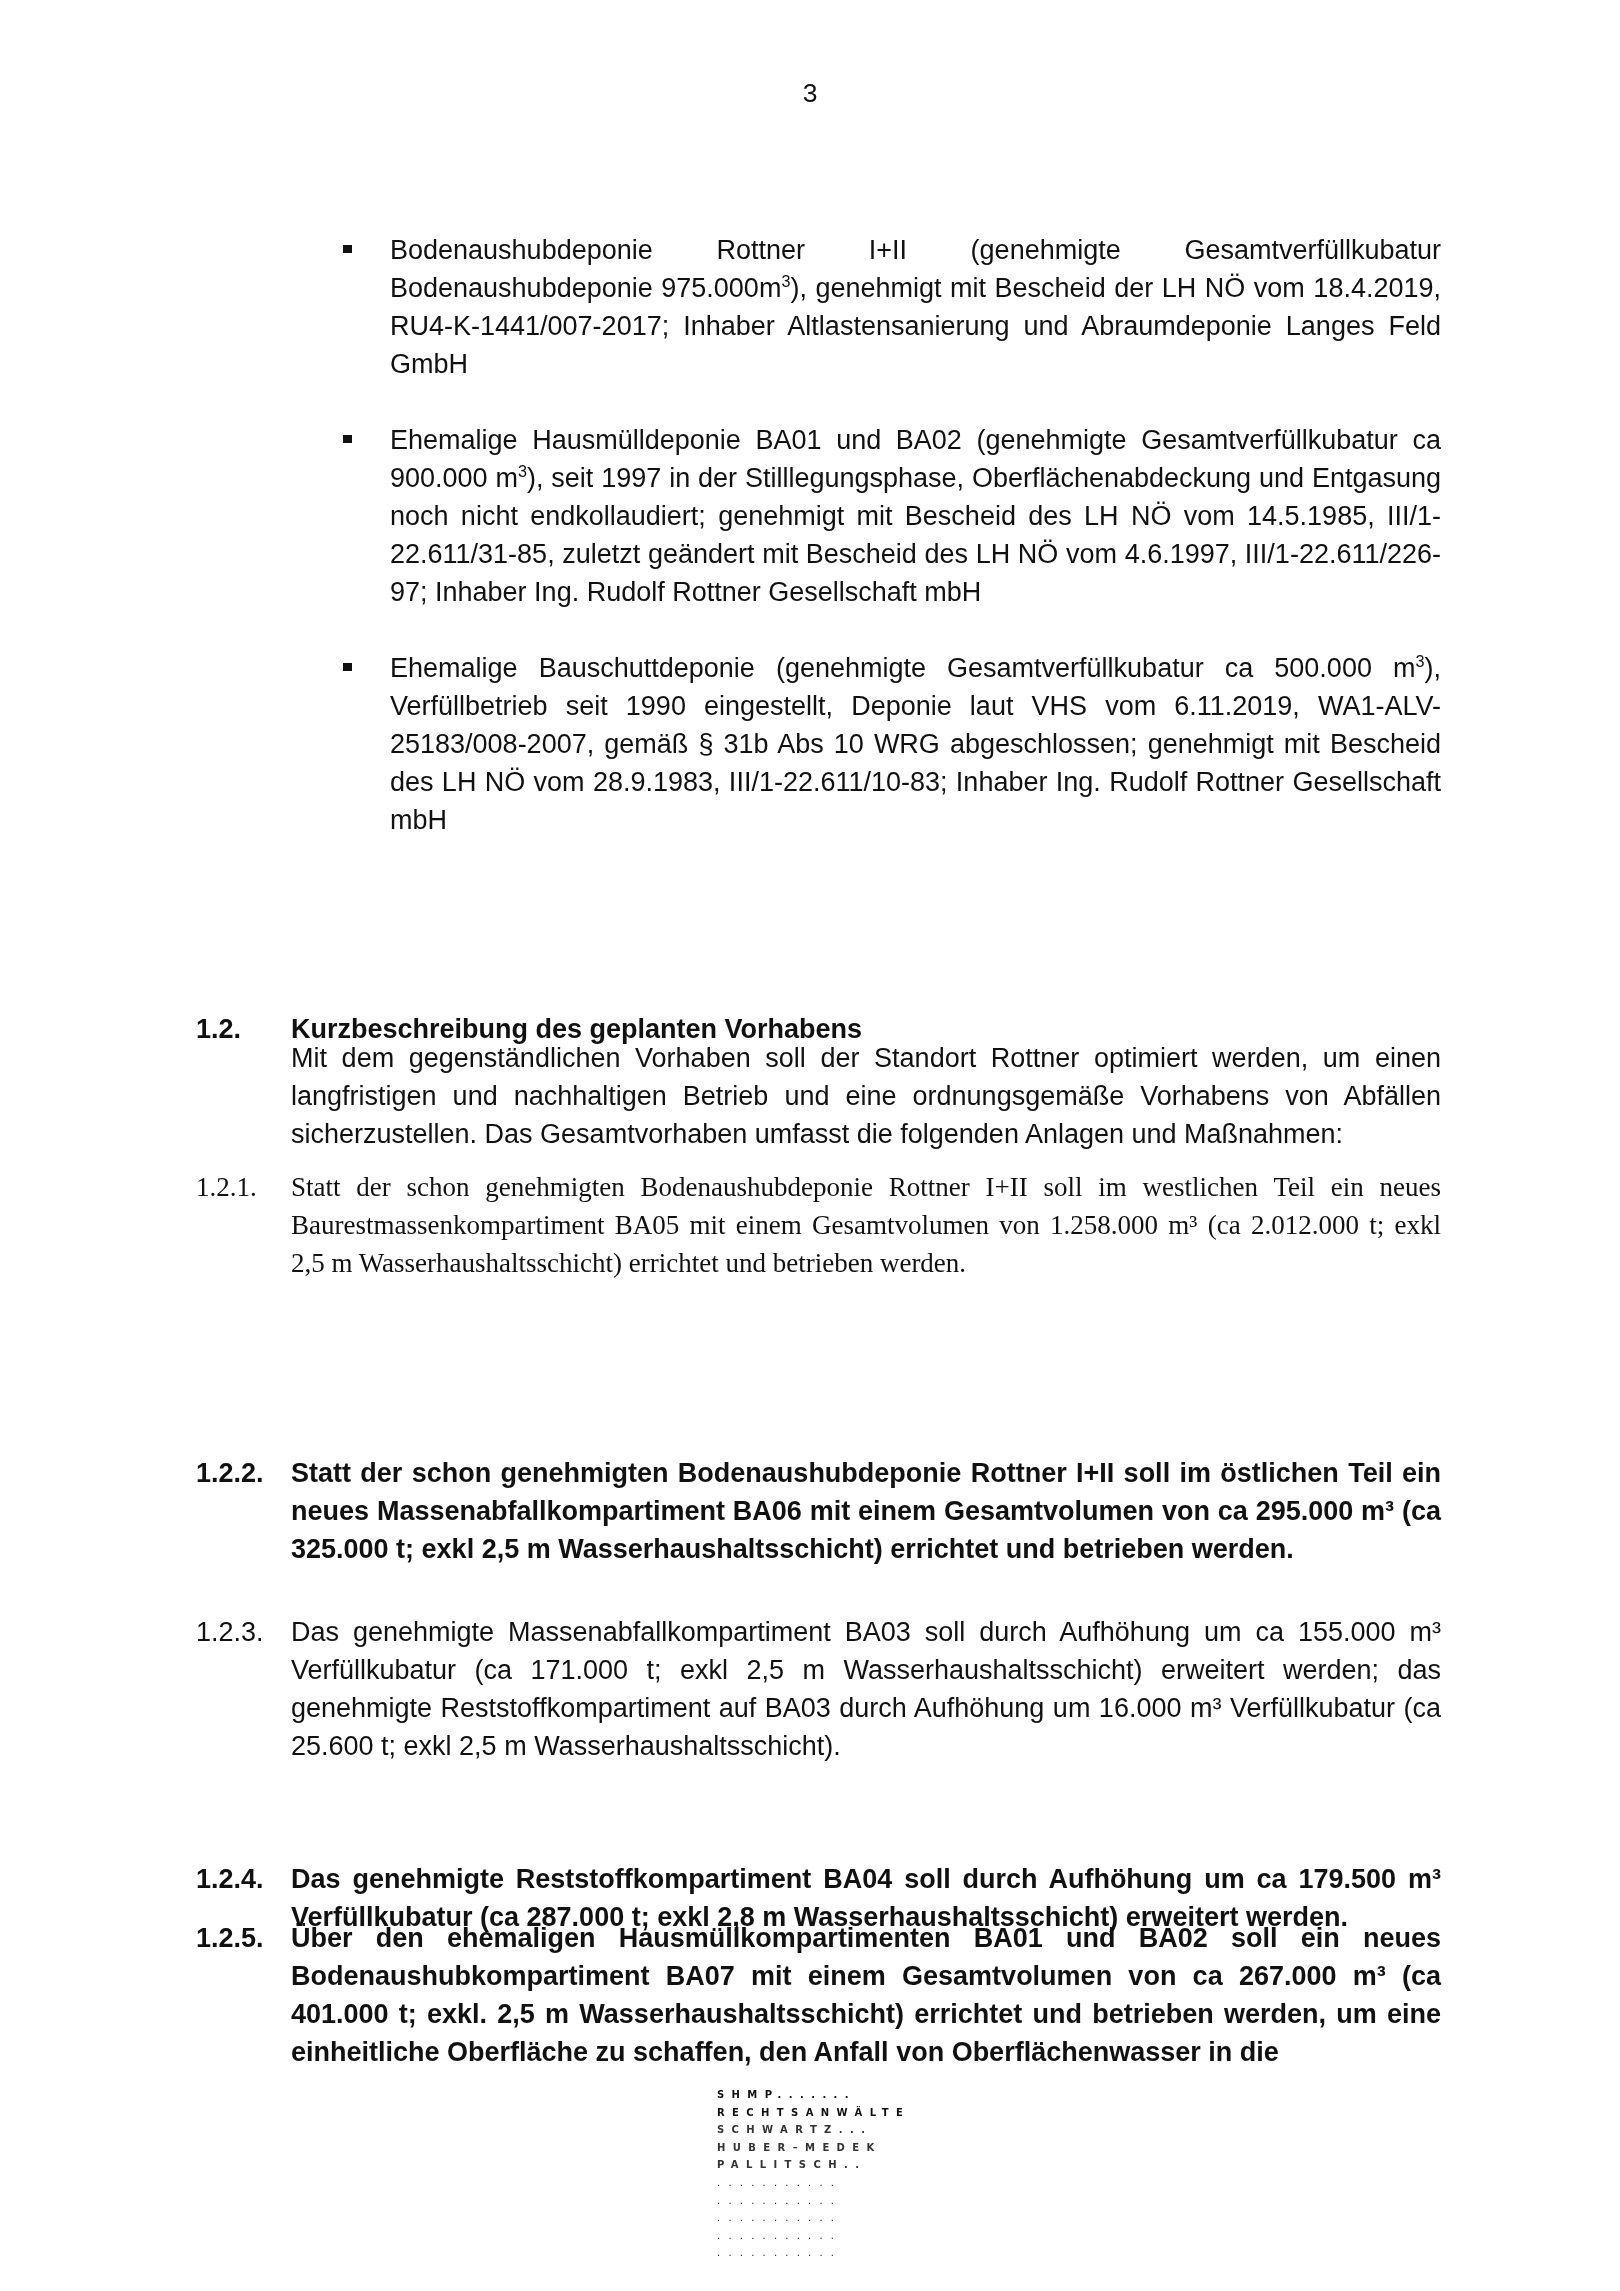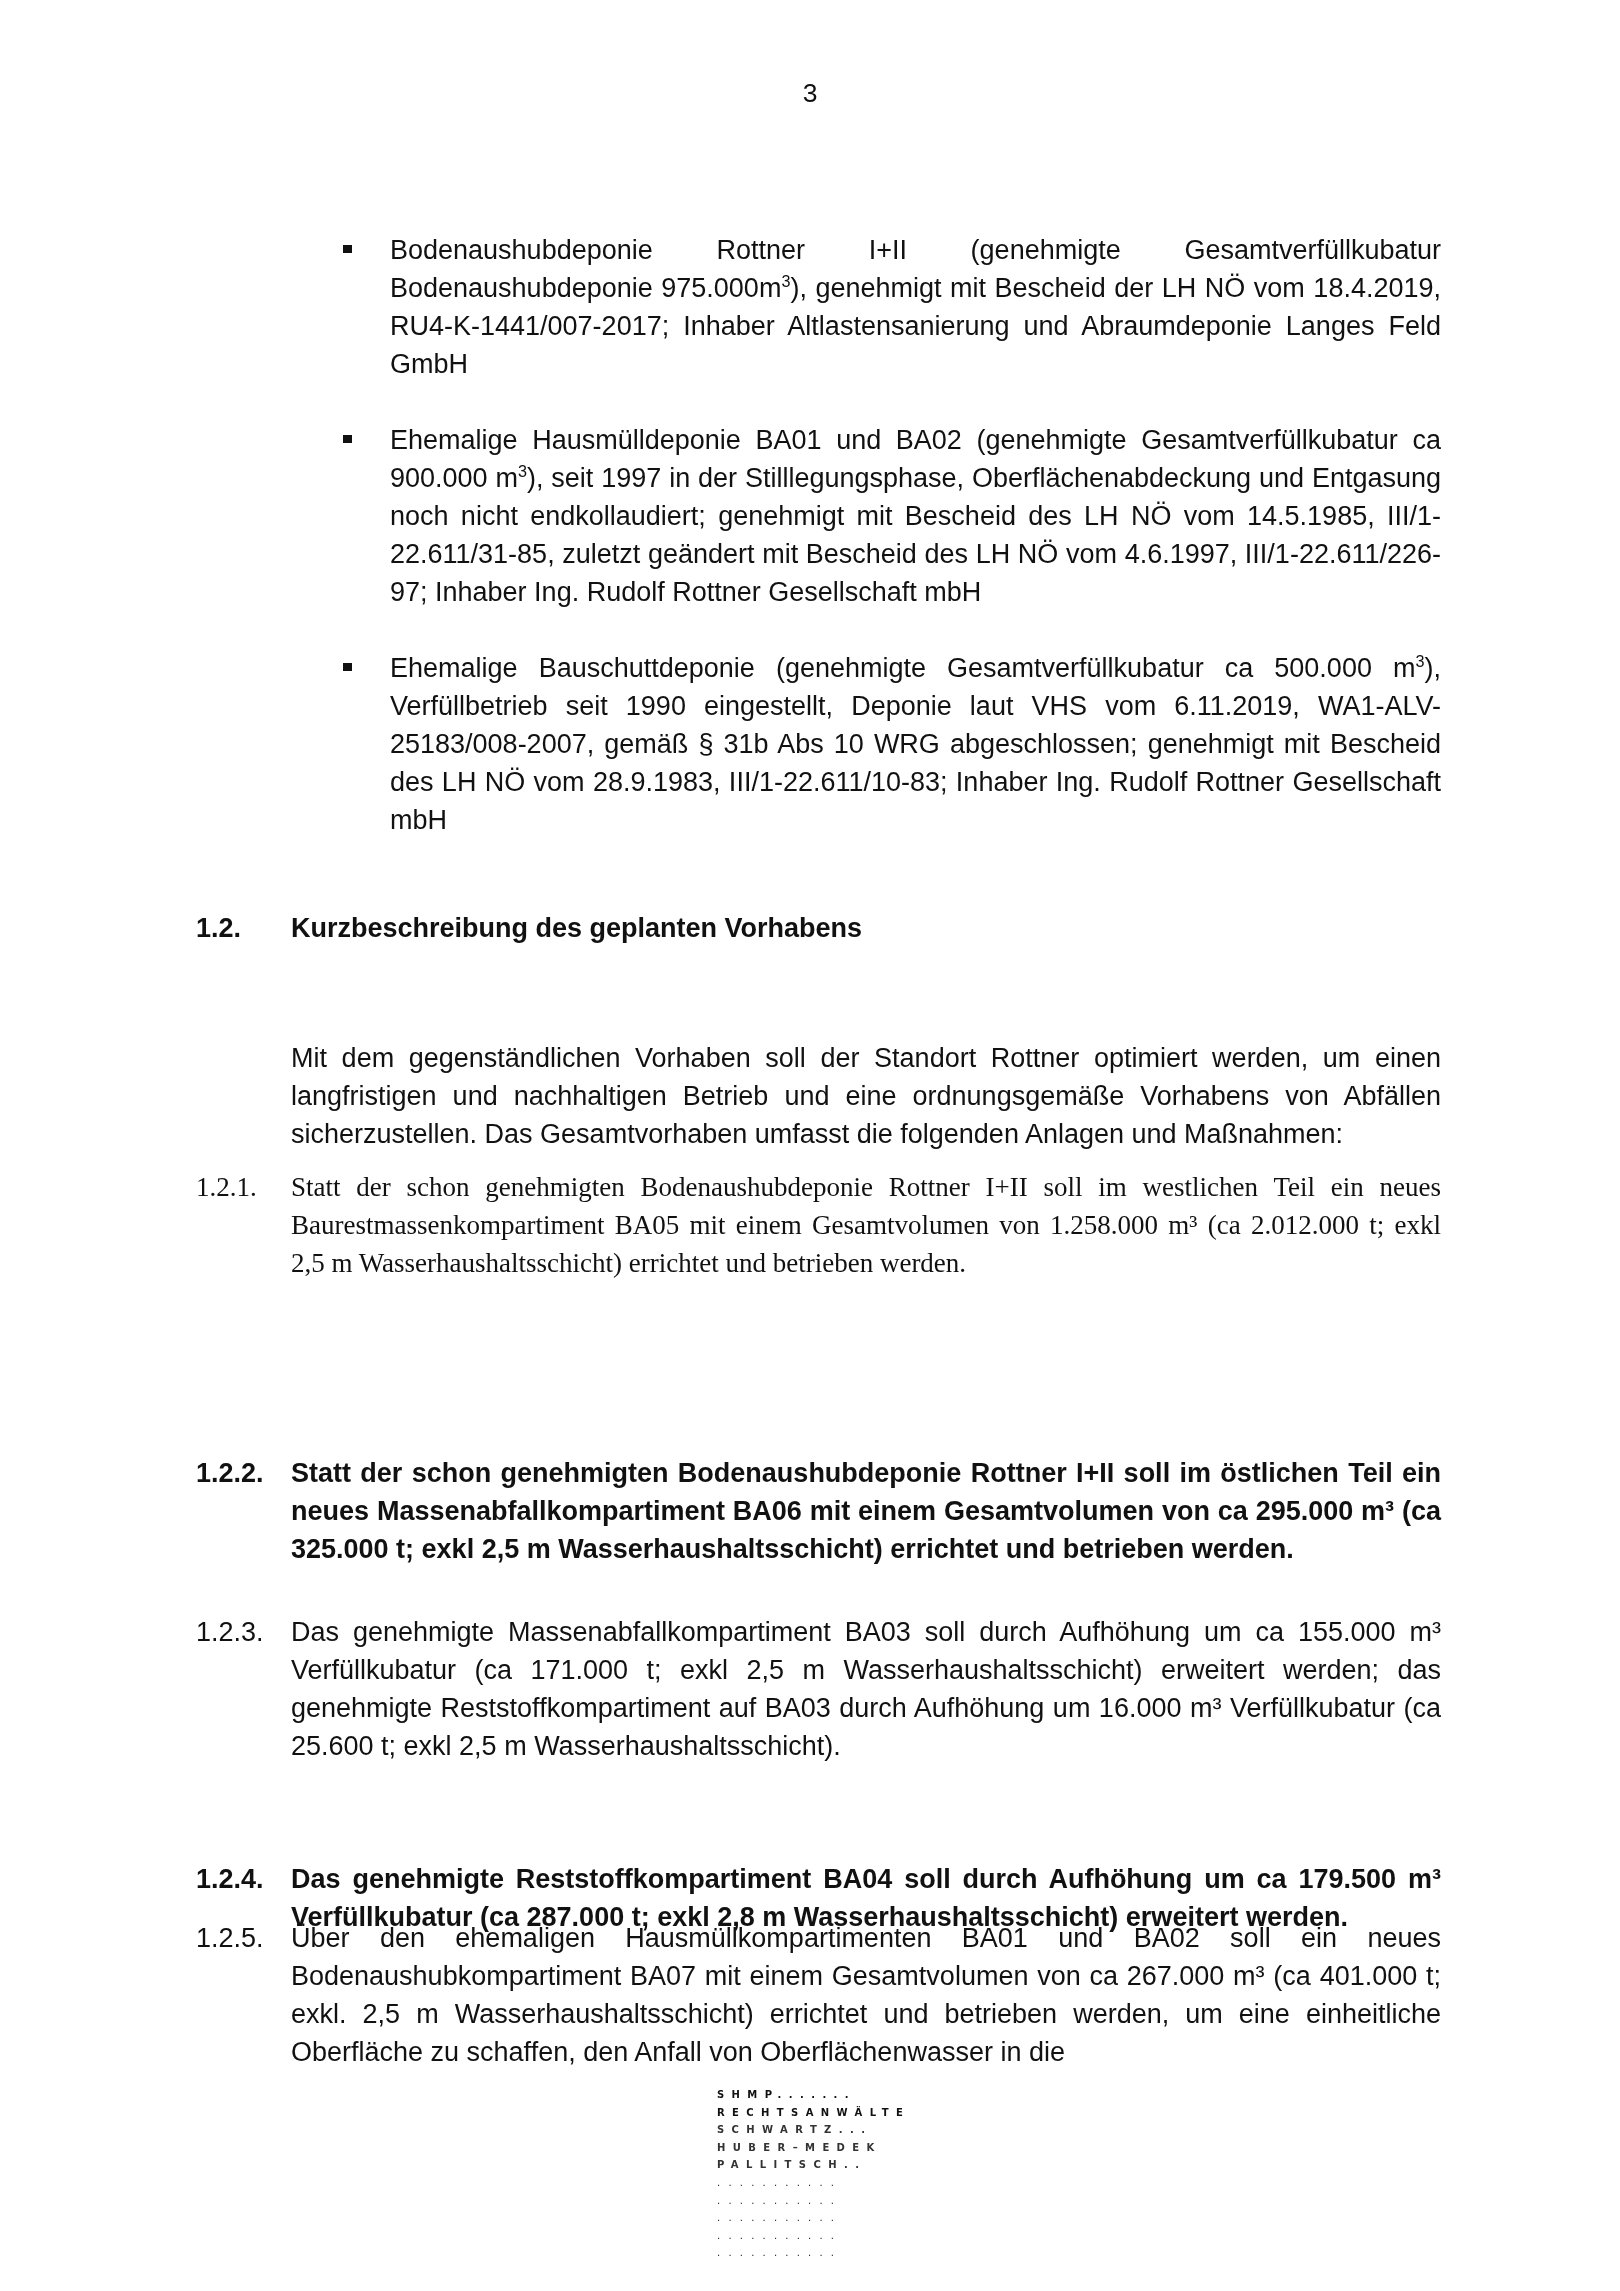--- a/index.html
+++ b/index.html
@@ -55,21 +55,21 @@
   <div class="bullet-item text">
     <span class="bullet-marker"></span>
     <span><span>Ehemalige Hausmülldeponie BA01 und BA02 (genehmigte Gesamtverfüllkubatur ca 900.000 m</span><sup>3</sup><span>), seit 1997 in der Stilllegungsphase, Oberflächenabdeckung und Entgasung noch nicht endkollaudiert; genehmigt mit Bescheid des LH NÖ vom 14.5.1985, III/1-22.611/31-85, zuletzt geändert mit Bescheid des LH NÖ vom 4.6.1997, III/1-22.611/226-97; Inhaber Ing. Rudolf Rottner Gesellschaft mbH</span></span>
   </div>
   <div class="bullet-item text">
     <span class="bullet-marker"></span>
     <span><span>Ehemalige Bauschuttdeponie (genehmigte Gesamtverfüllkubatur ca 500.000 m</span><sup>3</sup><span>), Verfüllbetrieb seit 1990 eingestellt, Deponie laut VHS vom 6.11.2019, WA1-ALV-25183/008-2007, gemäß § 31b Abs 10 WRG abgeschlossen; genehmigt mit Bescheid des LH NÖ vom 28.9.1983, III/1-22.611/10-83; Inhaber Ing. Rudolf Rottner Gesellschaft mbH</span></span>
   </div>
 </div>
 
-<div class="section" style="top: 909px;">
+<div class="section" style="top: 1010px;">
   <div class="section-heading">
     <span class="num">1.2.</span><span>Kurzbeschreibung des geplanten Vorhabens</span>
   </div>
 </div>
 
 <div class="intro text" style="top: 1039px;">Mit dem gegenständlichen Vorhaben soll der Standort Rottner optimiert werden, um einen langfristigen und nachhaltigen Betrieb und eine ordnungsgemäße Vorhabens von Abfällen sicherzustellen. Das Gesamtvorhaben umfasst die folgenden Anlagen und Maßnahmen:</div>
 
 <div class="numbered-item" style="top: 1168px; font-family: Liberation Serif, serif;">
   <span class="num">1.2.1.</span>
   <div class="body text">Statt der schon genehmigten Bodenaushubdeponie Rottner I+II soll im westlichen Teil ein neues Baurestmassenkompartiment BA05 mit einem Gesamtvolumen von 1.258.000 m³ (ca 2.012.000 t; exkl 2,5 m Wasserhaushaltsschicht) errichtet und betrieben werden.</div>
@@ -83,21 +83,21 @@
 <div class="numbered-item" style="top: 1613px;">
   <span class="num">1.2.3.</span>
   <div class="body text">Das genehmigte Massenabfallkompartiment BA03 soll durch Aufhöhung um ca 155.000 m³ Verfüllkubatur (ca 171.000 t; exkl 2,5 m Wasserhaushaltsschicht) erweitert werden; das genehmigte Reststoffkompartiment auf BA03 durch Aufhöhung um 16.000 m³ Verfüllkubatur (ca 25.600 t; exkl 2,5 m Wasserhaushaltsschicht).</div>
 </div>
 
 <div class="numbered-item" style="top: 1860px; font-weight: bold;">
   <span class="num">1.2.4.</span>
   <div class="body text">Das genehmigte Reststoffkompartiment BA04 soll durch Aufhöhung um ca 179.500 m³ Verfüllkubatur (ca 287.000 t; exkl 2,8 m Wasserhaushaltsschicht) erweitert werden.</div>
 </div>
 
-<div class="numbered-item" style="top: 1919px;">
+<div class="numbered-item" style="top: 1919px; font-weight: bold;">
   <span class="num">1.2.5.</span>
   <div class="body text">Über den ehemaligen Hausmüllkompartimenten BA01 und BA02 soll ein neues Bodenaushubkompartiment BA07 mit einem Gesamtvolumen von ca 267.000 m³ (ca 401.000 t; exkl. 2,5 m Wasserhaushaltsschicht) errichtet und betrieben werden, um eine einheitliche Oberfläche zu schaffen, den Anfall von Oberflächenwasser in die</div>
 </div>
 
 <div class="logo">
   <div class="bold">SHMP.......</div>
   <div class="bold">RECHTSANWÄLTE</div>
   <div class="light">SCHWARTZ...</div>
   <div class="light">HUBER–MEDEK</div>
   <div class="light">PALLITSCH..</div>

